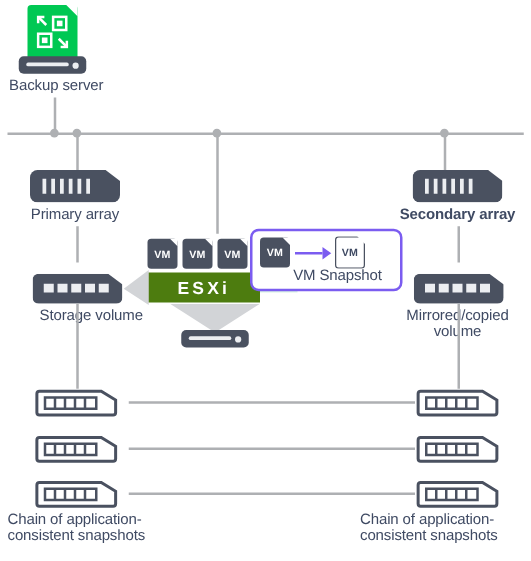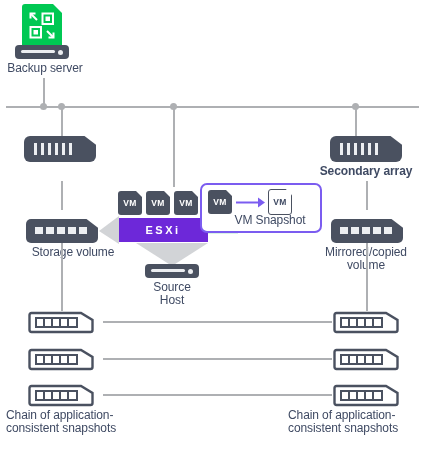--- a/index.html
+++ b/index.html
@@ -137,23 +137,23 @@
   .snap {
     position: absolute;
     width: 68px;
     height: 23px;
   }
   .snap svg { display: block; }
 
   
   .esxi {
     position: absolute;
-    background: #6d28d9;
+    background: #4d7c0f;
     color: #ffffff;
-    font-size: 11px;
+    font-size: 14px;
     font-weight: bold;
     letter-spacing: 2.5px;
     display: flex;
     align-items: center;
     justify-content: center;
   }
 
   
   .vm {
     position: absolute;
@@ -258,20 +258,21 @@
   <div class="array" style="left:24px; top:136px;">
     <div class="slots">
       <i></i>
         <i></i>
         <i></i>
         <i></i>
         <i></i>
         <i></i>
     </div>
   </div>
+  <div class="lbl" style="left:9px; top:165px; width:102px;">Primary array</div>
 
   <div class="array" style="left:330px; top:136px;">
     <div class="slots">
       <i></i>
         <i></i>
         <i></i>
         <i></i>
         <i></i>
         <i></i>
     </div>
@@ -336,22 +337,20 @@
   <div class="lbl" style="left:312px; top:246px; width:108px;">Mirrored/copied
 volume</div>
 
   <svg class="tri" style="left:136px; top:243px;" width="72" height="23">
     <path d="M0 0 L72 0 L36 23 Z" fill="#d2d4d7"></path>
   </svg>
   <div class="host" style="left:145px; top:264px;">
     <div class="bar"></div>
     <div class="led"></div>
   </div>
-  <div class="lbl" style="left:132px; top:281px; width:80px;">Source
-Host</div>
 
   <div class="vline" style="left:61px; top:243px; height:68px;"></div>
   <div class="vline" style="left:366px; top:243px; height:68px;"></div>
 
   <div class="snap" style="left:27px; top:311px;">
     <svg viewBox="0 0 68 23" width="68" height="23">
       <path d="M2.5 4 Q2.5 2 4.5 2 L54 2 L65.5 9 L65.5 19 Q65.5 21 63.5 21 L4.5 21 Q2.5 21 2.5 19 Z" fill="#ffffff" stroke="#4a5160" stroke-width="2.4"></path>
       <rect x="9" y="7" width="41" height="9" fill="none" stroke="#4a5160" stroke-width="2"></rect>
       <line x1="17" y1="7" x2="17" y2="16" stroke="#4a5160" stroke-width="2"></line>
       <line x1="25" y1="7" x2="25" y2="16" stroke="#4a5160" stroke-width="2"></line>

